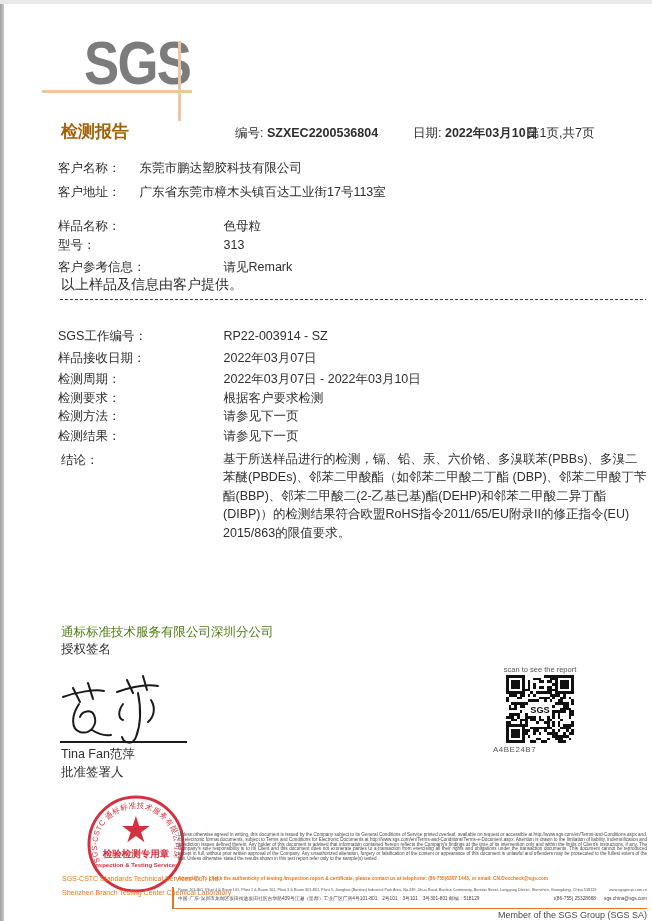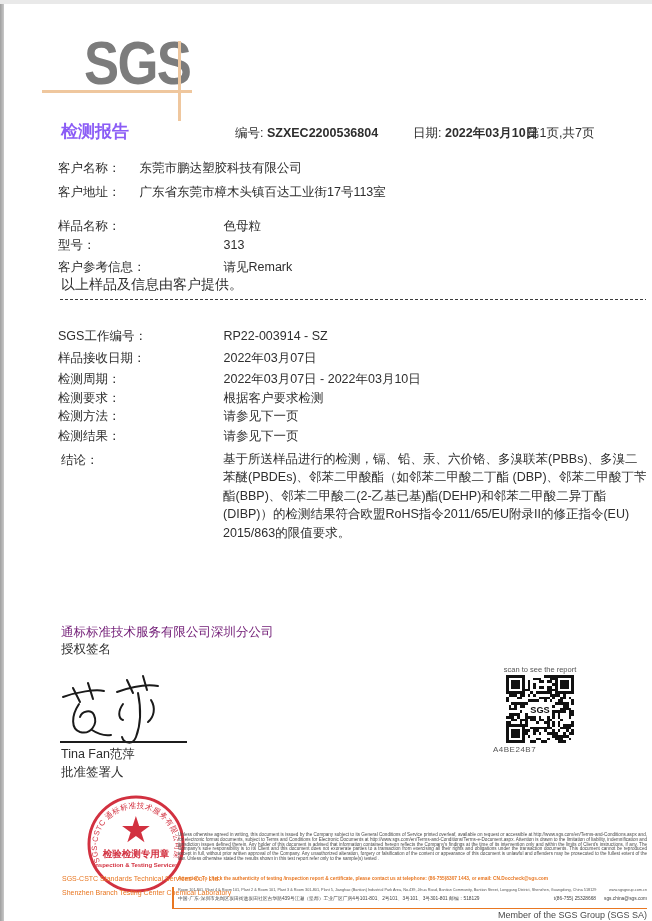--- a/index.html
+++ b/index.html
@@ -13,42 +13,42 @@
   .edge-left{left:0;top:0;width:4px;height:921px;background:linear-gradient(90deg,#9f9f9f,#c9c9c9);}
   .edge-bottom{left:0;top:918px;width:652px;height:3px;background:#d4d4d4;}
 
   
   .logo-text{left:84px;top:28px;font-size:62px;font-weight:bold;color:#7c7c7c;
     letter-spacing:-2px;transform:scaleX(.85);transform-origin:left top;line-height:1;}
   .logo-hline{left:42px;top:86px;width:150px;height:2.5px;background:#efc79e;}
   .logo-vline{left:178px;top:37px;width:2.5px;height:80px;background:#efc79e;}
 
   
-  .doc-title{left:61px;top:116px;font-size:17px;font-weight:bold;color:#8b5cf6;}
+  .doc-title{left:61px;top:116px;font-size:17px;font-weight:bold;color:#a16207;}
   .hdr{font-size:12.5px;color:#2e2e2e;white-space:nowrap;}
   .hdr b{font-weight:bold;}
   .hdr-no{left:235px;top:121px;}
   .hdr-date{left:413px;top:121px;}
   .hdr-page{left:527px;top:121px;font-size:12.5px;color:#2e2e2e;}
 
   
   .row{position:absolute;left:58px;font-size:12.5px;color:#2e2e2e;white-space:nowrap;}
   .row .lbl{display:inline-block;}
   .cust .lbl{width:78px;}
   .wide .lbl{width:162px;}
   .note{left:61px;font-size:14px;color:#2e2e2e;}
   .dashes{left:60px;top:295px;width:586px;height:1px;
     background:repeating-linear-gradient(90deg,#3c3c3c 0 3px,transparent 3px 5px);}
 
   .concl{position:absolute;left:61px;top:446px;font-size:12.5px;color:#2e2e2e;}
   .concl .lbl{position:absolute;left:0;top:2px;width:162px;}
   .concl .val{position:absolute;left:162px;top:0;width:426px;line-height:18.4px;white-space:normal;}
 
   
-  .sig-company{left:61px;top:620px;font-size:12.5px;color:#701a75;}
+  .sig-company{left:61px;top:620px;font-size:12.5px;color:#4d7c0f;}
   .sig-auth{left:61px;top:637px;font-size:12.5px;color:#2e2e2e;}
   .sig-svg{left:55px;top:662px;}
   .sig-line{left:60px;top:737px;width:127px;height:2px;background:#1c1c1c;}
   .sig-name{left:61px;top:742px;font-size:12.5px;color:#2e2e2e;}
   .sig-title{left:61px;top:760px;font-size:12.5px;color:#2e2e2e;}
 
   
   .qr-caption{left:493px;top:661px;width:94px;text-align:center;font-size:7.5px;color:#555;}
   .qr-box{left:506px;top:671px;width:68px;height:68px;}
   .qr-code-text{left:493px;top:741px;width:94px;text-align:left;font-size:8px;color:#555;letter-spacing:.5px;}

